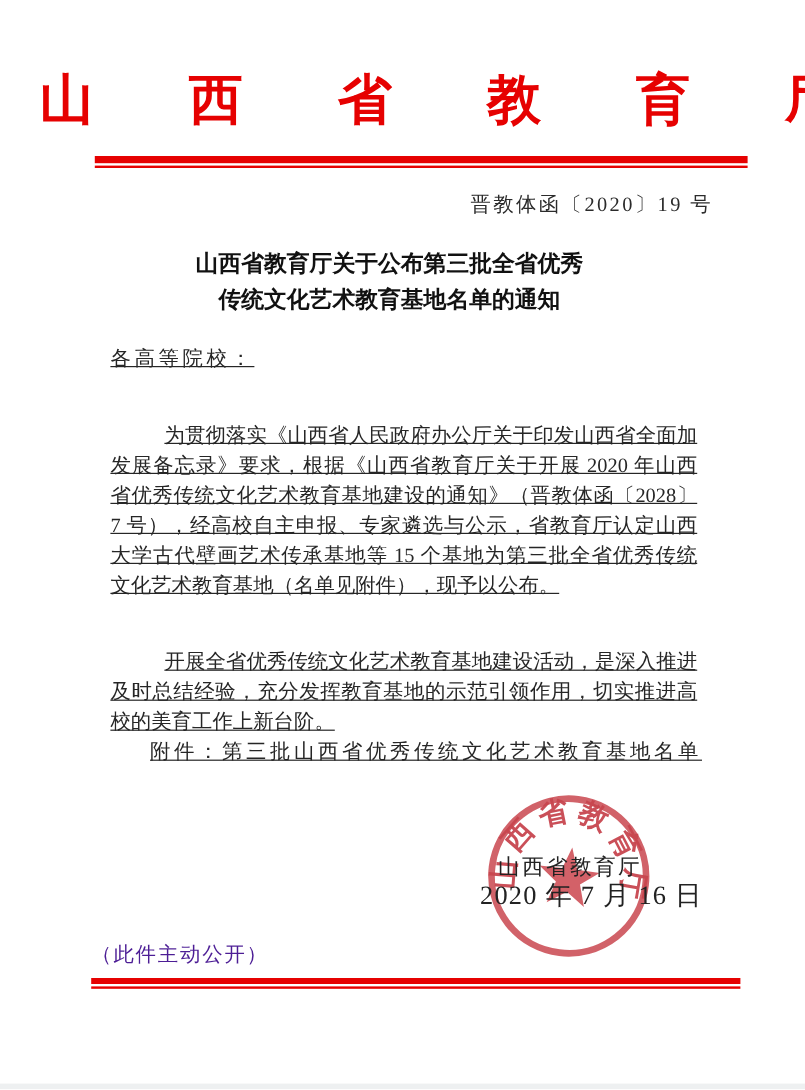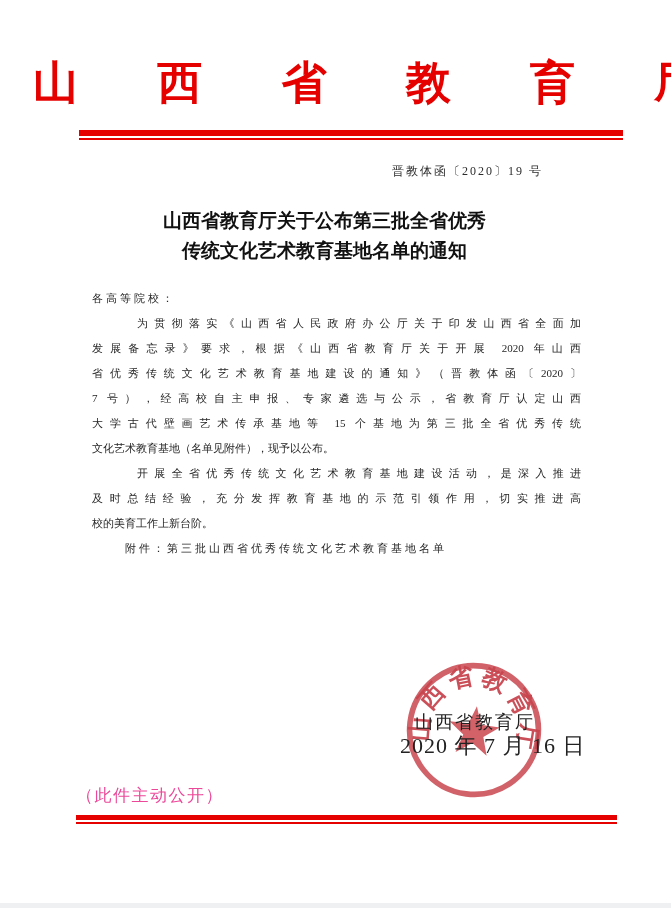--- a/index.html
+++ b/index.html
@@ -14,54 +14,54 @@
     position:absolute; top:59px; left:0; right:0;
     text-align:center; transform:translateX(33px);
     font-size:45px; line-height:48px; font-weight:bold;
     letter-spacing:34px; color:#e60101; white-space:nowrap;
   }
   .rule-top-thick { position:absolute; left:79px; top:130px; width:544px; height:6px; background:#e60101; }
   .rule-top-thin  { position:absolute; left:79px; top:138px; width:544px; height:2px; background:#e60101; }
   
   .doc-number {
     position:absolute; left:392px; top:159px;
-    font-size:12px; line-height:24px; letter-spacing:2px; color:#2b2b2b;
+    font-size:17px; line-height:24px; letter-spacing:2px; color:#2b2b2b;
     white-space:nowrap;
   }
   
   .title {
     position:absolute; top:206px; left:0; right:0;
     transform:translateX(-11px);
     text-align:center; font-weight:bold; color:#111;
     font-size:19px; line-height:30px;
   }
   
   .body-block { position:absolute; left:92px; top:286px; width:489px; }
-  .bline { font-size:11px; line-height:25px; white-space:nowrap; }
+  .bline { font-size:17px; line-height:25px; white-space:nowrap;text-decoration:underline; }
   .bline.j { white-space:normal; text-align:justify; text-align-last:justify; }
-  .bline.ind { text-indent:45px; }
+  .bline.ind { text-indent:45px;margin-top:39px; }
   .bline.sal { letter-spacing:3px; }
   .bline.att { text-indent:33px; letter-spacing:3px; }
   
   .signature {
     position:absolute; left:400px; top:711px; width:150px;
     text-align:center; color:#222;
   }
   .sig-agency { font-size:18px; line-height:23px; letter-spacing:2px; white-space:nowrap; }
   .sig-date   { font-size:22px; line-height:23px; letter-spacing:1px; white-space:nowrap; }
   
   .seal {
     position:absolute; left:404px; top:660px; width:140px; height:140px;
     transform:rotate(7deg);
     mix-blend-mode:multiply; opacity:0.92;
   }
   
   .note {
     position:absolute; left:76px; top:784px;
-    font-size:17px; line-height:24px; letter-spacing:1.5px; color:#ec4899;
+    font-size:17px; line-height:24px; letter-spacing:1.5px; color:#4c1d95;
     white-space:nowrap;
   }
   .rule-bot-thick { position:absolute; left:76px; top:815px; width:541px; height:5px; background:#e60101; }
   .rule-bot-thin  { position:absolute; left:76px; top:822px; width:541px; height:2px; background:#e60101; }
   .bottom-edge { position:absolute; left:0; top:903px; width:671px; height:5px; background:#eef0f1; }
 </style>
 </head>
 <body>
 
 <div class="page">
@@ -74,21 +74,21 @@
 
   <div class="title">
     <div>山西省教育厅关于公布第三批全省优秀</div>
     <div>传统文化艺术教育基地名单的通知</div>
   </div>
 
   <div class="body-block">
     <div class="bline sal">各高等院校：</div>
     <div class="bline j ind">为贯彻落实《山西省人民政府办公厅关于印发山西省全面加</div>
     <div class="bline j">发展备忘录》要求，根据《山西省教育厅关于开展 2020 年山西</div>
-    <div class="bline j">省优秀传统文化艺术教育基地建设的通知》（晋教体函〔2020〕</div>
+    <div class="bline j">省优秀传统文化艺术教育基地建设的通知》（晋教体函〔2028〕</div>
     <div class="bline j">7 号），经高校自主申报、专家遴选与公示，省教育厅认定山西</div>
     <div class="bline j">大学古代壁画艺术传承基地等 15 个基地为第三批全省优秀传统</div>
     <div class="bline">文化艺术教育基地（名单见附件），现予以公布。</div>
     <div class="bline j ind">开展全省优秀传统文化艺术教育基地建设活动，是深入推进</div>
     <div class="bline j">及时总结经验，充分发挥教育基地的示范引领作用，切实推进高</div>
     <div class="bline">校的美育工作上新台阶。</div>
     <div class="bline att">附件：第三批山西省优秀传统文化艺术教育基地名单</div>
   </div>
 
   <svg class="seal" viewBox="0 0 137 137">

